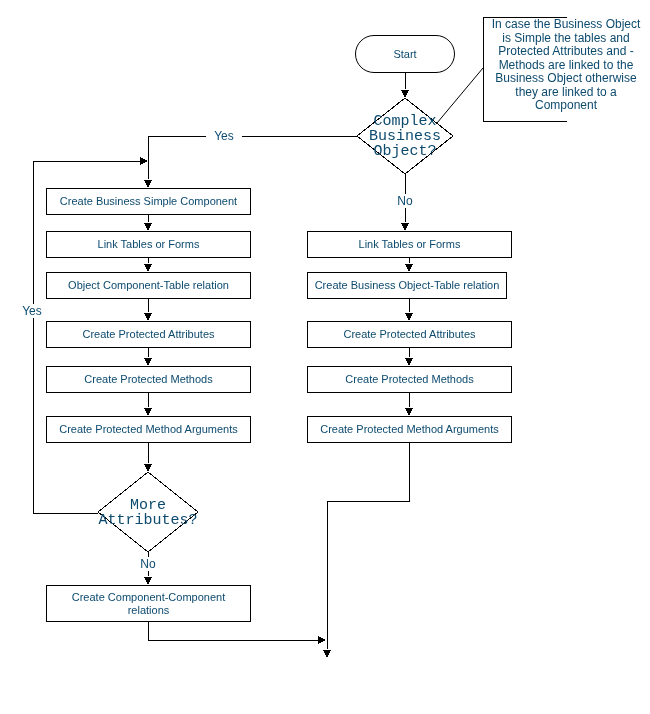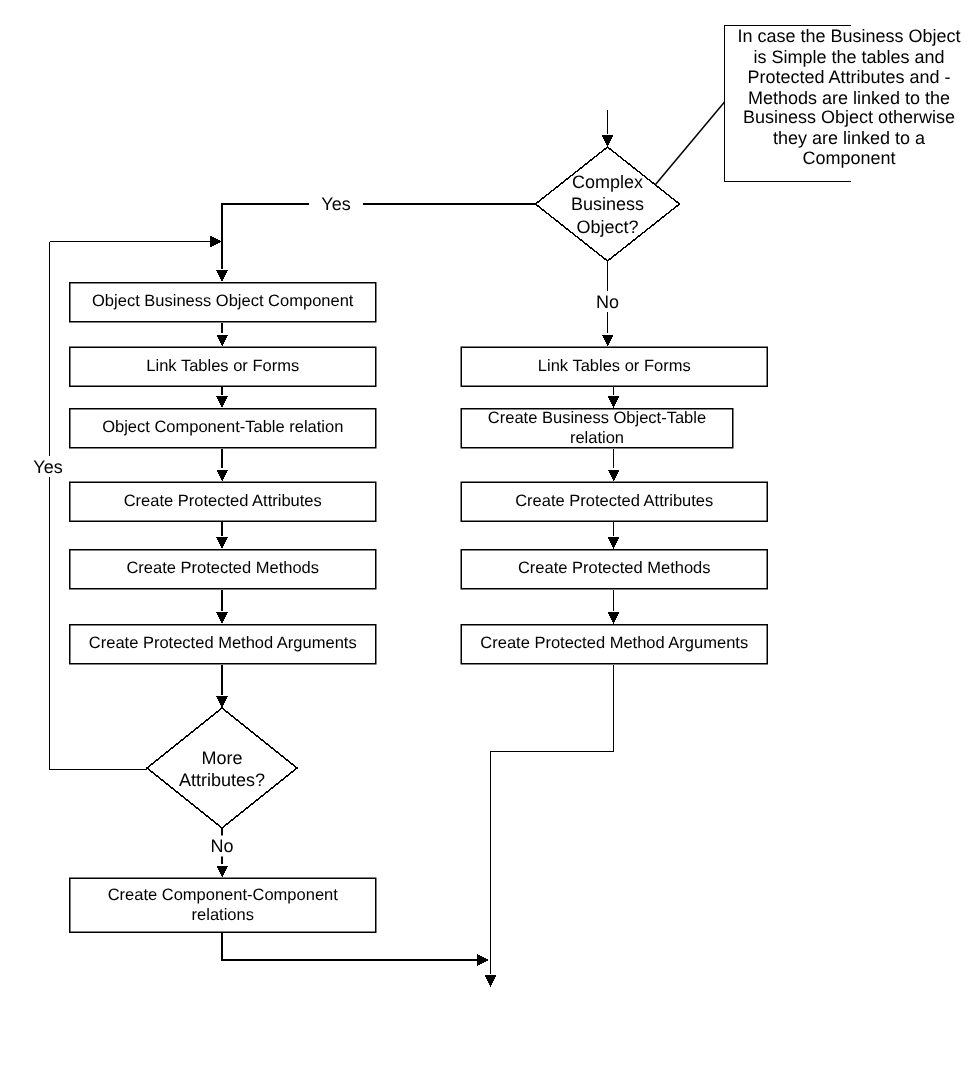--- a/index.html
+++ b/index.html
@@ -2,21 +2,21 @@
 <html><head>
 <meta charset="utf-8">
 <style>
   html, body { margin: 0; padding: 0; background: #ffffff; }
   #canvas {
     position: relative;
     width: 650px;
     height: 714px;
     background: #ffffff;
     font-family: "Liberation Sans", sans-serif;
-    color: #000000;
+    color: #0c4a6e;
   }
   #connector-layer {
     position: absolute;
     left: 0; top: 0;
   }
   .node {
     position: absolute;
     box-sizing: border-box;
     background: #ffffff;
     border: 1px solid #000000;
@@ -28,23 +28,24 @@
     line-height: 13px;
     white-space: pre-line;
   }
   .terminator { border-radius: 19px; }
   .decision-label {
     position: absolute;
     display: flex;
     align-items: center;
     justify-content: center;
     text-align: center;
-    font-size: 12px;
+    font-size: 15px;
     line-height: 15px;
     white-space: pre-line;
+    font-family: Liberation Mono, monospace;
   }
   .edge-label {
     position: absolute;
     background: #ffffff;
     display: flex;
     align-items: center;
     justify-content: center;
     font-size: 12px;
     line-height: 14px;
   }
@@ -125,39 +126,40 @@
   </svg>
 
   <div class="annotation-text">In case the Business Object
 is Simple the tables and
 Protected Attributes and -
 Methods are linked to the
 Business Object otherwise
 they are linked to a
 Component</div>
 
+  <div class="node terminator" style="left:355px; top:35px; width:100px; height:38px;">Start</div>
 
   <div class="decision-label" style="left:357px; top:113px; width:96px; height:46px;">Complex
 Business
 Object?</div>
   <div class="decision-label" style="left:98px; top:497px; width:100px; height:31px;">More
 Attributes?</div>
 
-  <div class="node" style="left:46px; top:188px; width:205px; height:27px;">Object Business Object Component</div>
+  <div class="node" style="left:46px; top:188px; width:205px; height:27px;">Create Business Simple Component</div>
   <div class="node" style="left:46px; top:231px; width:205px; height:27px;">Link Tables or Forms</div>
   <div class="node" style="left:46px; top:272px; width:205px; height:27px;">Object Component-Table relation</div>
   <div class="node" style="left:46px; top:321px; width:205px; height:27px;">Create Protected Attributes</div>
   <div class="node" style="left:46px; top:366px; width:205px; height:27px;">Create Protected Methods</div>
   <div class="node" style="left:46px; top:416px; width:205px; height:27px;">Create Protected Method Arguments</div>
 
   <div class="node" style="left:46px; top:585px; width:205px; height:37px;">Create Component-Component
 relations</div>
 
   <div class="node" style="left:307px; top:231px; width:205px; height:27px;">Link Tables or Forms</div>
-  <div class="node" style="left:307px; top:272px; width:182px; height:27px;">Create Business Object-Table relation</div>
+  <div class="node" style="left:307px; top:272px; width:200px; height:27px;">Create Business Object-Table relation</div>
   <div class="node" style="left:307px; top:321px; width:205px; height:27px;">Create Protected Attributes</div>
   <div class="node" style="left:307px; top:366px; width:205px; height:27px;">Create Protected Methods</div>
   <div class="node" style="left:307px; top:416px; width:205px; height:27px;">Create Protected Method Arguments</div>
 
   <div class="edge-label" style="left:206px; top:129px; width:36px; height:14px;">Yes</div>
   <div class="edge-label" style="left:393px; top:194px; width:24px; height:14px;">No</div>
   <div class="edge-label" style="left:14px; top:304px; width:36px; height:14px;">Yes</div>
   <div class="edge-label" style="left:136px; top:557px; width:24px; height:14px;">No</div>
 
 </div>

